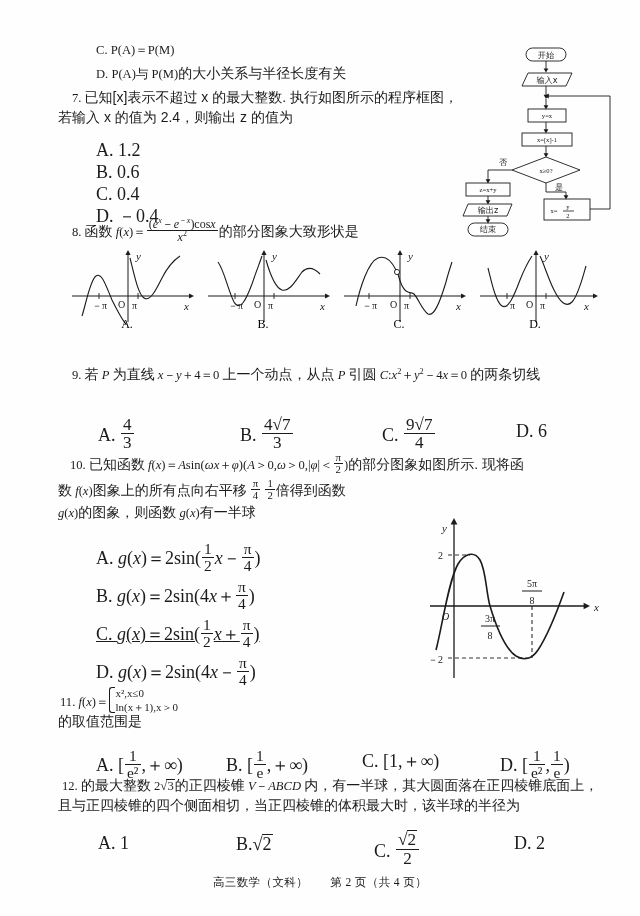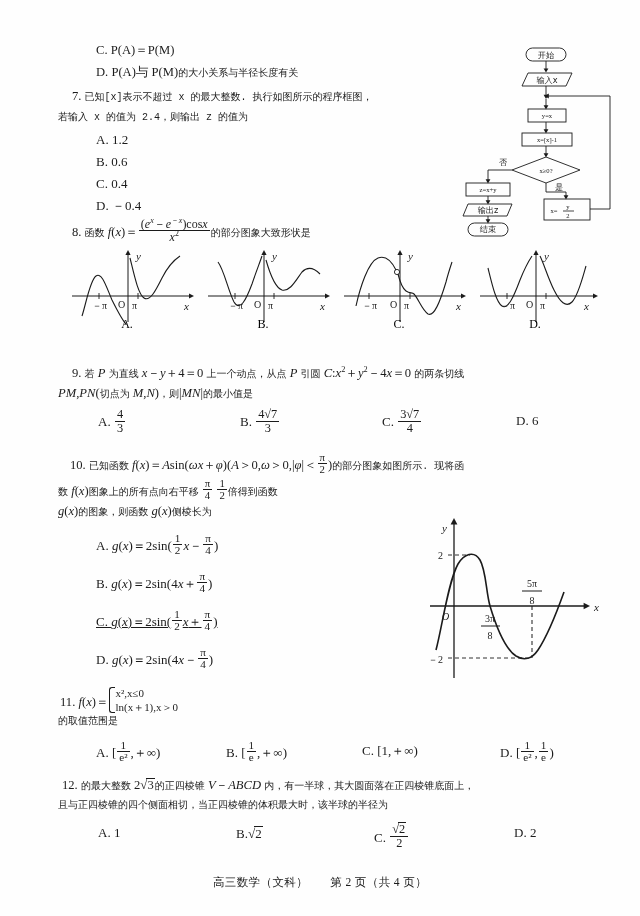--- a/index.html
+++ b/index.html
@@ -17,23 +17,23 @@
   }
   .page {
     position: absolute;
     left: 0; top: 0;
     width: 640px; height: 916px;
     background: #fefefe;
   }
   
   .blk { position: absolute; font-size: 12.4px; line-height: 1.0; white-space: nowrap; }
   .stem { font-size: 12.6px; }
-  .opt  { font-size: 13px; }
+  .opt  { font-size: 18px; margin-top: 8px; }
   .ital { font-style: italic; font-family: "Liberation Serif", serif; }
-  .cn   { font-family: Liberation Mono, monospace; font-size: 10px; }
+  .cn   { font-family: Liberation Sans, sans-serif; font-size: 14px; }
   
   .frac {
     display: inline-block;
     vertical-align: -0.42em;
     text-align: center;
     line-height: 1.02;
     font-size: 0.86em;
     margin: 0 1px;
   }
   .frac .num { display: block; padding: 0 2px; }
@@ -256,50 +256,47 @@
       <path class="stk" d="M66,12 C70,20 74,34 80,46 C86,58 92,64 98,58 C104,52 108,36 112,22" stroke-width="1.1"></path>
       <text class="figcap" x="61" y="84" text-anchor="middle">D.</text>
     </svg>
   </div>
 
   <div class="blk stem" style="left:72px; top:367px;">
     <span>9.</span>&nbsp;<span class="cn">若</span>
     <span class="ital">P</span> <span class="cn">为直线</span> <span class="ital">x</span>－<span class="ital">y</span>＋4＝0 <span class="cn">上一个动点，从点</span>
     <span class="ital">P</span> <span class="cn">引圆</span> <span class="ital">C</span>:<span class="ital">x</span><sup>2</sup>＋<span class="ital">y</span><sup>2</sup>－4<span class="ital">x</span>＝0 <span class="cn">的两条切线</span>
   </div>
-  <div class="blk stem" style="left:58px; top:387px;">
-    <span class="ital">PM</span>,<span class="ital">PN</span>(<span class="cn">切点为</span> <span class="ital">M</span>,<span class="ital">N</span>)<span class="cn">，则</span>|<span class="ital">MN</span>|<span class="cn">的最小值是</span>
-  </div>
   <div class="blk opt" style="left:98px; top:408px;">
     <span>A.</span>
     <span class="frac big"><span class="num">4</span><span class="den">3</span></span>
   </div>
   <div class="blk opt" style="left:240px; top:408px;">
     <span>B.</span>
     <span class="frac big"><span class="num">4√7</span><span class="den">3</span></span>
   </div>
   <div class="blk opt" style="left:382px; top:408px;">
     <span>C.</span>
-    <span class="frac big"><span class="num">3√7</span><span class="den">4</span></span>
+    <span class="frac big"><span class="num">9√7</span><span class="den">4</span></span>
   </div>
   <div class="blk opt" style="left:516px; top:414px;">
     <span>D.</span>&nbsp;<span>6</span>
   </div>
 
   <div class="blk stem" style="left:70px; top:452px;">
     <span>10.</span>&nbsp;<span class="cn">已知函数</span>
     <span class="ital">f</span>(<span class="ital">x</span>)＝<span class="ital">A</span>sin(<span class="ital">ωx</span>＋<span class="ital">φ</span>)(<span class="ital">A</span>＞0,<span class="ital">ω</span>＞0,|<span class="ital">φ</span>|＜<span class="frac"><span class="num">π</span><span class="den">2</span></span>)<span class="cn">的部分图象如图所示. 现将函</span>
   </div>
   <div class="blk stem" style="left:58px; top:478px;">
     <span class="cn">数</span> <span class="ital">f</span>(<span class="ital">x</span>)<span class="cn">图象上的所有点向右平移</span>
     <span class="frac"><span class="num">π</span><span class="den">4</span></span>
     <span class="frac"><span class="num">1</span><span class="den">2</span></span><span class="cn">倍得到函数</span>
   </div>
   <div class="blk stem" style="left:58px; top:505px;">
-    <span class="ital">g</span>(<span class="ital">x</span>)<span class="cn">的图象，则函数</span> <span class="ital">g</span>(<span class="ital">x</span>)<span class="cn">侧棱长为</span>
+    <span class="ital">g</span>(<span class="ital">x</span>)<span class="cn">的图象，则函数</span> <span class="ital">g</span>(<span class="ital">x</span>)<span class="cn">有一半球</span>
   </div>
 
   <div class="blk opt" style="left:96px; top:533px;">
     A.&nbsp;<span class="ital">g</span>(<span class="ital">x</span>)＝2sin(<span class="frac"><span class="num">1</span><span class="den">2</span></span><span class="ital">x</span>－<span class="frac"><span class="num">π</span><span class="den">4</span></span>)
   </div>
   <div class="blk opt" style="left:96px; top:571px;">
     B.&nbsp;<span class="ital">g</span>(<span class="ital">x</span>)＝2sin(4<span class="ital">x</span>＋<span class="frac"><span class="num">π</span><span class="den">4</span></span>)
   </div>
   <div class="blk opt" style="left:96px; top:609px;text-decoration:underline;">
     C.&nbsp;<span class="ital">g</span>(<span class="ital">x</span>)＝2sin(<span class="frac"><span class="num">1</span><span class="den">2</span></span><span class="ital">x</span>＋<span class="frac"><span class="num">π</span><span class="den">4</span></span>)

